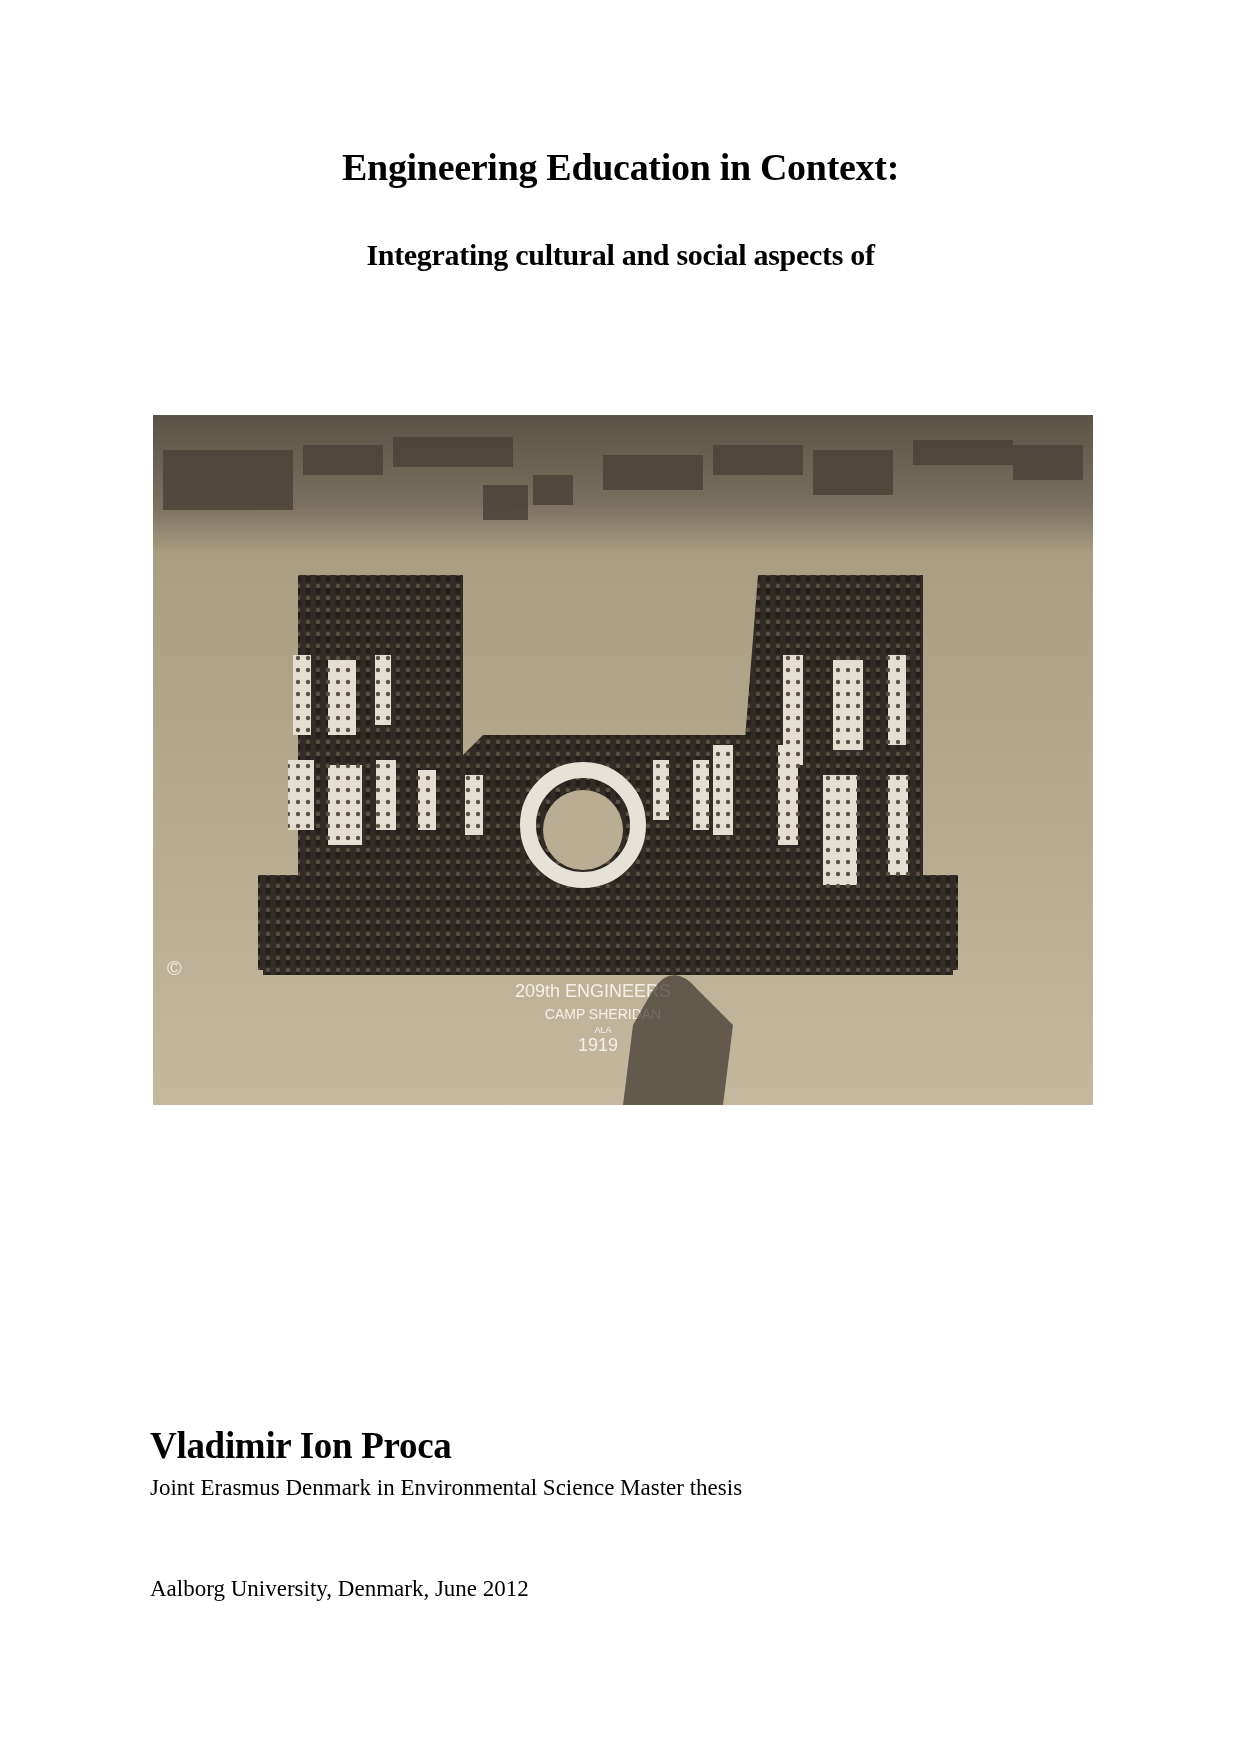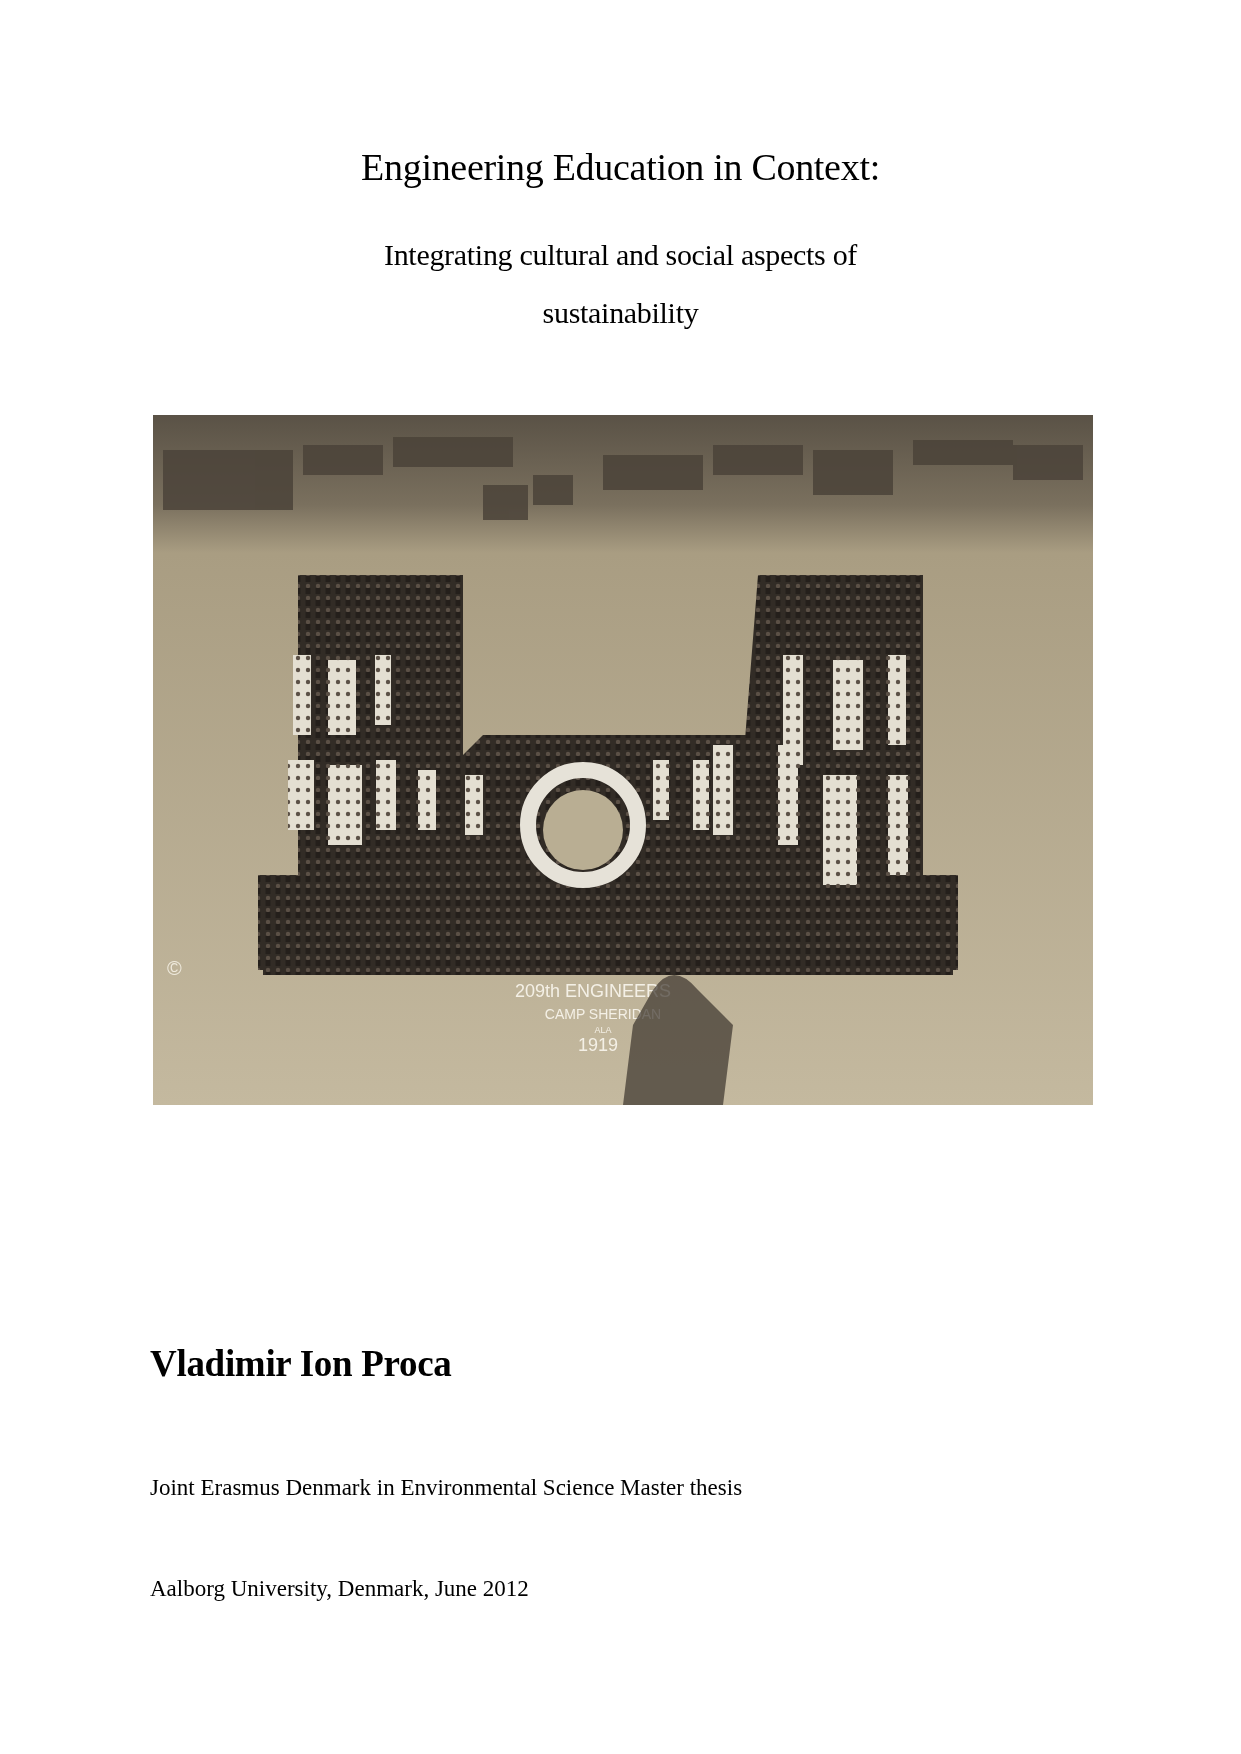--- a/index.html
+++ b/index.html
@@ -1,34 +1,33 @@
 <!DOCTYPE html>
 <html><head>
 <meta charset="utf-8">
 <style>
   html, body { margin: 0; padding: 0; background: #ffffff; }
   body { width: 1241px; height: 1754px; position: relative; overflow: hidden;
          font-family: "Liberation Serif", "DejaVu Serif", serif; color: #000; }
-  .title-block { position: absolute; left: 0; width: 1241px; text-align: center; font-weight: normal; }
+  .title-block { position: absolute; left: 0; width: 1241px; text-align: center; font-weight: bold; }
   .title-1 { top: 148px; font-size: 38px; line-height: 1; letter-spacing: -0.3px; }
   .title-2 { top: 226px; font-size: 30px; line-height: 58px; letter-spacing: -0.3px; }
   .photo { position: absolute; left: 153px; top: 415px; width: 940px; height: 690px; overflow: hidden; }
   .photo svg { display: block; width: 940px; height: 690px; }
-  .author { position: absolute; left: 150px; top: 1342px; font-size: 37px; font-weight: bold; letter-spacing: -0.3px; }
+  .author { position: absolute; left: 150px; top: 1424px; font-size: 37px; font-weight: bold; letter-spacing: -0.3px; }
   .meta { position: absolute; left: 150px; font-size: 23px; }
   .meta-1 { top: 1475px; }
   .meta-2 { top: 1532px; margin-top: 44px; }
 </style>
 </head>
 <body>
 
 <div class="title-block title-1">Engineering Education in Context:</div>
 <div class="title-block title-2">
   <div>Integrating cultural and social aspects of</div>
-  <div>sustainability</div>
 </div>
 
 <div class="photo">
   <svg viewBox="0 0 940 690" xmlns="http://www.w3.org/2000/svg">
     <defs>
       <linearGradient id="bg" x1="0" y1="0" x2="0" y2="1">
         <stop offset="0" stop-color="#5a5246"></stop>
         <stop offset="0.13" stop-color="#7a705e"></stop>
         <stop offset="0.2" stop-color="#a99d82"></stop>
         <stop offset="1" stop-color="#c4b99f"></stop>

